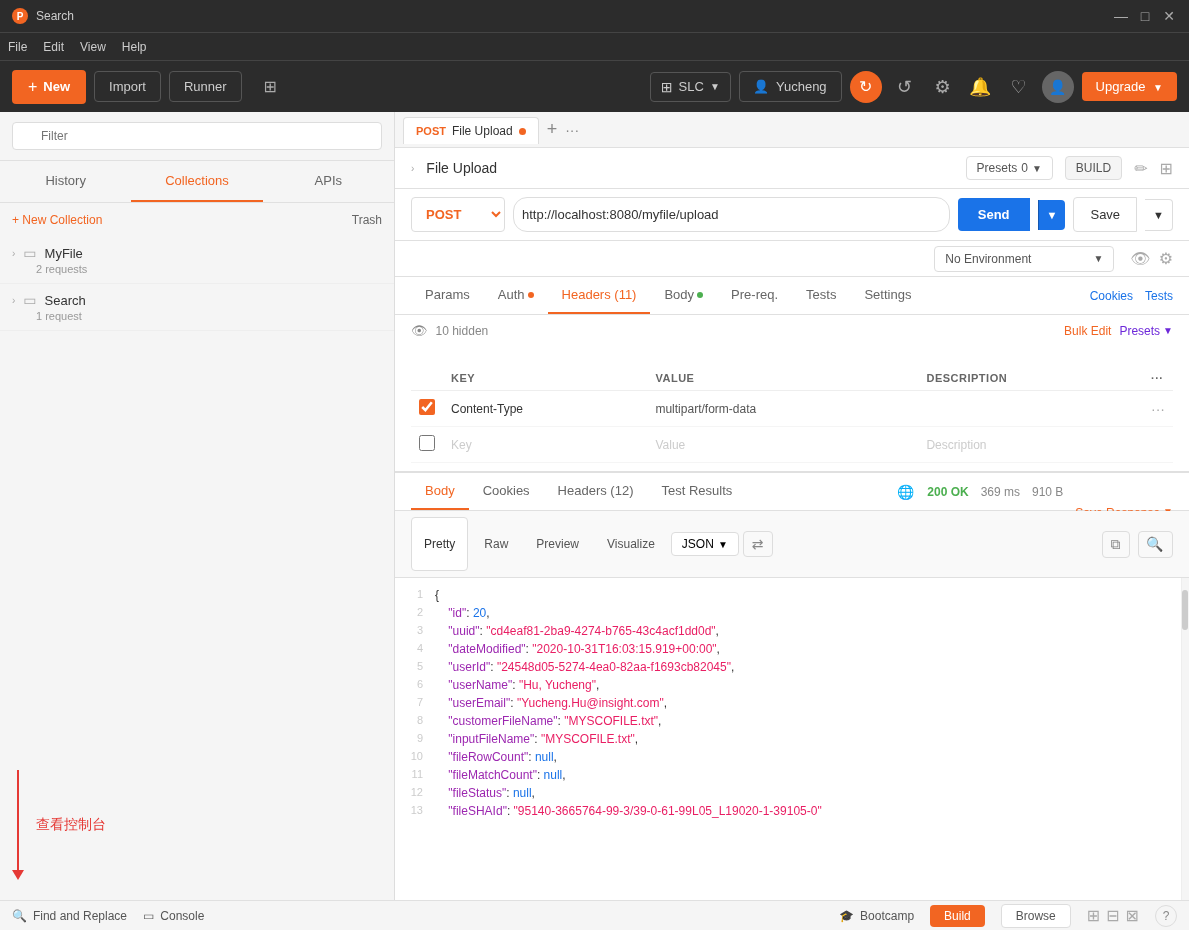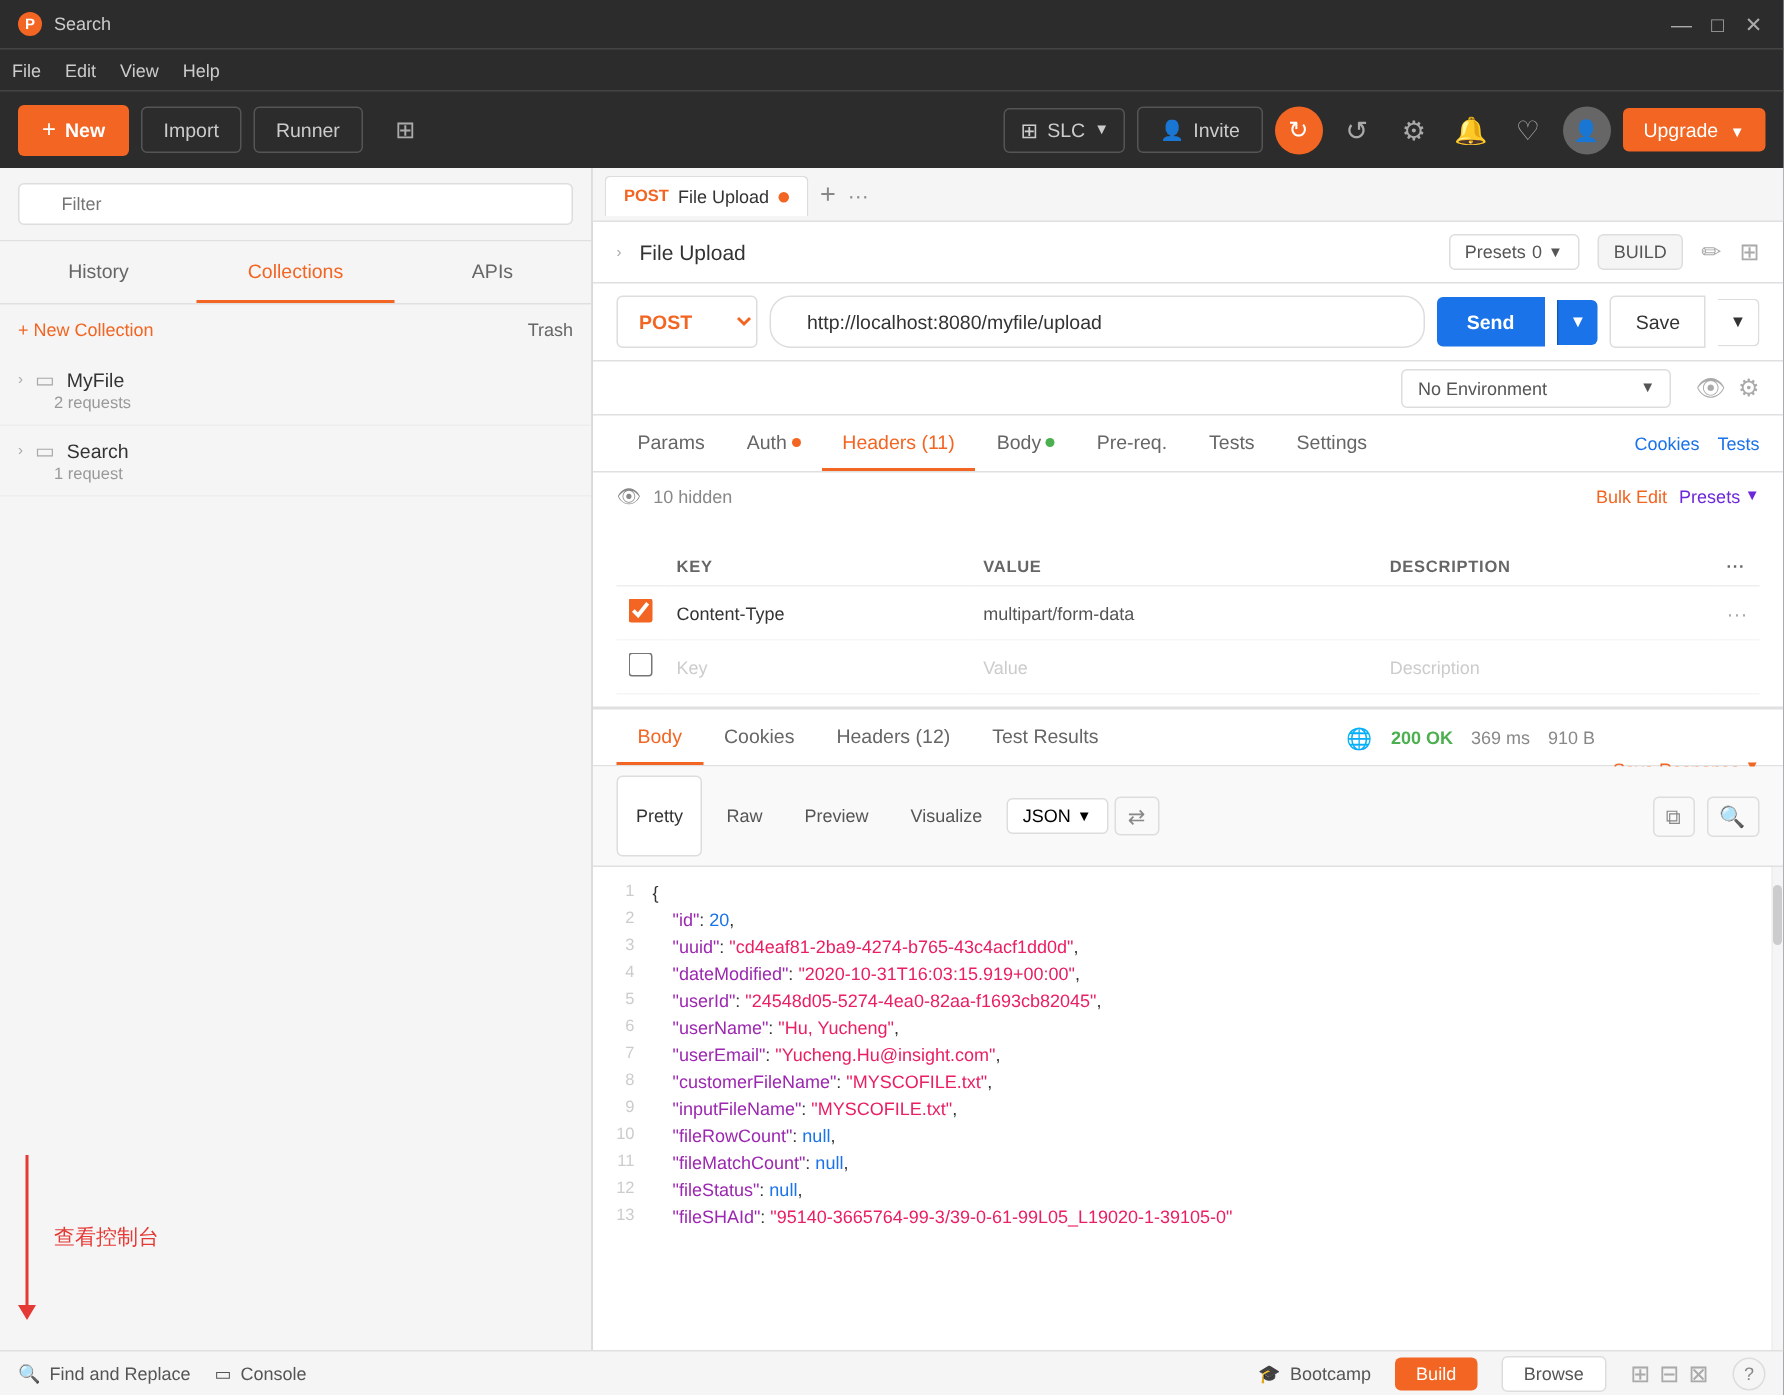--- a/index.html
+++ b/index.html
@@ -358,21 +358,21 @@
       color: #f26522;
       font-weight: 700;
       background: white;
       cursor: pointer;
       min-width: 90px;
     }
     .url-input {
       flex: 1;
       border: 1px solid #ddd;
       border-radius: 14px;
-      padding: 9px 24px;
+      padding: 9px 8px;
       font-size: 13px;
       color: #333;
     }
     .send-btn {
       background: #1a73e8;
       color: white;
       border: none;
       padding: 9px 20px;
       border-radius: 4px 0 0 4px;
       font-size: 13px;
@@ -862,21 +862,21 @@
   <button class="btn-runner">Runner</button>
   <button class="btn-toolbar" style="border:none;font-size:16px;color:#aaa;">⊞</button>
   <div class="toolbar-spacer"></div>
   <div class="workspace-selector">
     <span style="font-size:14px;">⊞</span>
     <span>SLC</span>
     <span style="font-size:10px;">▼</span>
   </div>
   <button class="btn-invite">
     <span>👤</span>
-    <span>Invite</span>
+    <span>Yucheng</span>
   </button>
   <div class="sync-icon">↻</div>
   <div class="toolbar-icon">↺</div>
   <div class="toolbar-icon">⚙</div>
   <div class="toolbar-icon">🔔</div>
   <div class="toolbar-icon">♡</div>
   <div class="avatar">👤</div>
   <button class="btn-upgrade">
     <span>Upgrade</span>
     <span style="font-size:10px;margin-left:4px;">▼</span>

